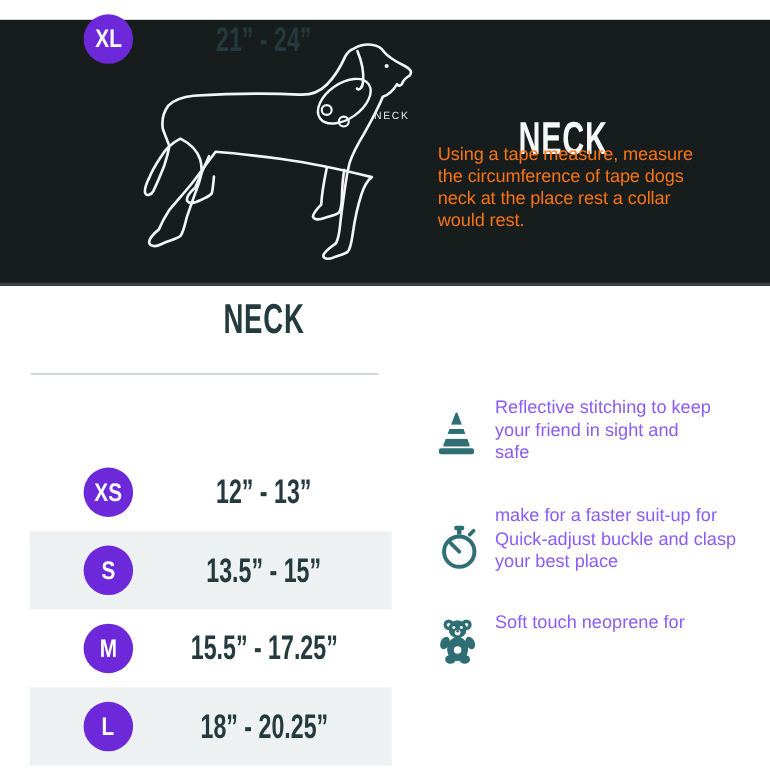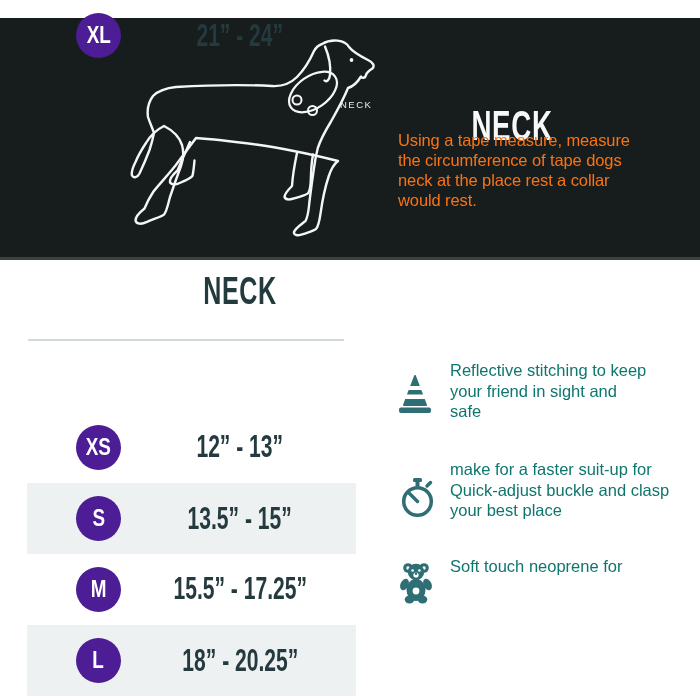--- a/index.html
+++ b/index.html
@@ -20,35 +20,35 @@
         transform:scaleX(0.66);transform-origin:center;white-space:nowrap;}
   .divider{position:absolute;left:28px;top:339px;width:316px;height:2px;background:#d2dada;}
   .row{position:absolute;left:0;width:360px;height:71px;}
   .row.shaded{left:27px;width:329px;background:#edf1f1;}
   .row:nth-of-type(1){top:341px;}
   .row:nth-of-type(2){top:412px;height:70px;}
   .row:nth-of-type(3){top:483px;}
   .row:nth-of-type(4){top:554px;height:70px;}
   .row:nth-of-type(5){top:625px;}
   .badge{position:absolute;left:76px;top:13px;width:45px;height:45px;border-radius:50%;
-        background:#4c1d95;display:flex;align-items:center;justify-content:center;}
+        background:#6d28d9;display:flex;align-items:center;justify-content:center;}
   .row.shaded .badge{left:49px;} 
   .badge span{color:#ffffff;font-size:23px;font-weight:bold;transform:scaleX(0.82);
         transform-origin:center;}
   .range{position:absolute;left:130px;top:0;width:220px;height:100%;display:flex;
         align-items:center;justify-content:center;text-align:right;}
   .row.shaded .range{left:103px;}
   .range span{color:#243a3e;font-size:31px;font-weight:bold;white-space:nowrap;
         transform:scaleX(0.68);transform-origin:center;}
   
   .feature-icon{position:absolute;}
   .f1-icon{left:397px;top:374px;}
   .f2-icon{left:399px;top:476px;}
   .f3-icon{left:397px;top:560px;}
-  .feature-text{position:absolute;left:450px;width:250px;color:#0f766e;
+  .feature-text{position:absolute;left:450px;width:250px;color:#8b5cf6;
         font-size:16.5px;line-height:20.6px;}
   .f1-text{top:360px;}
   .f2-text{top:459px;}
   .f3-text{top:556px;}
 </style>
 </head>
 <body>
 
 <div class="page">
 

